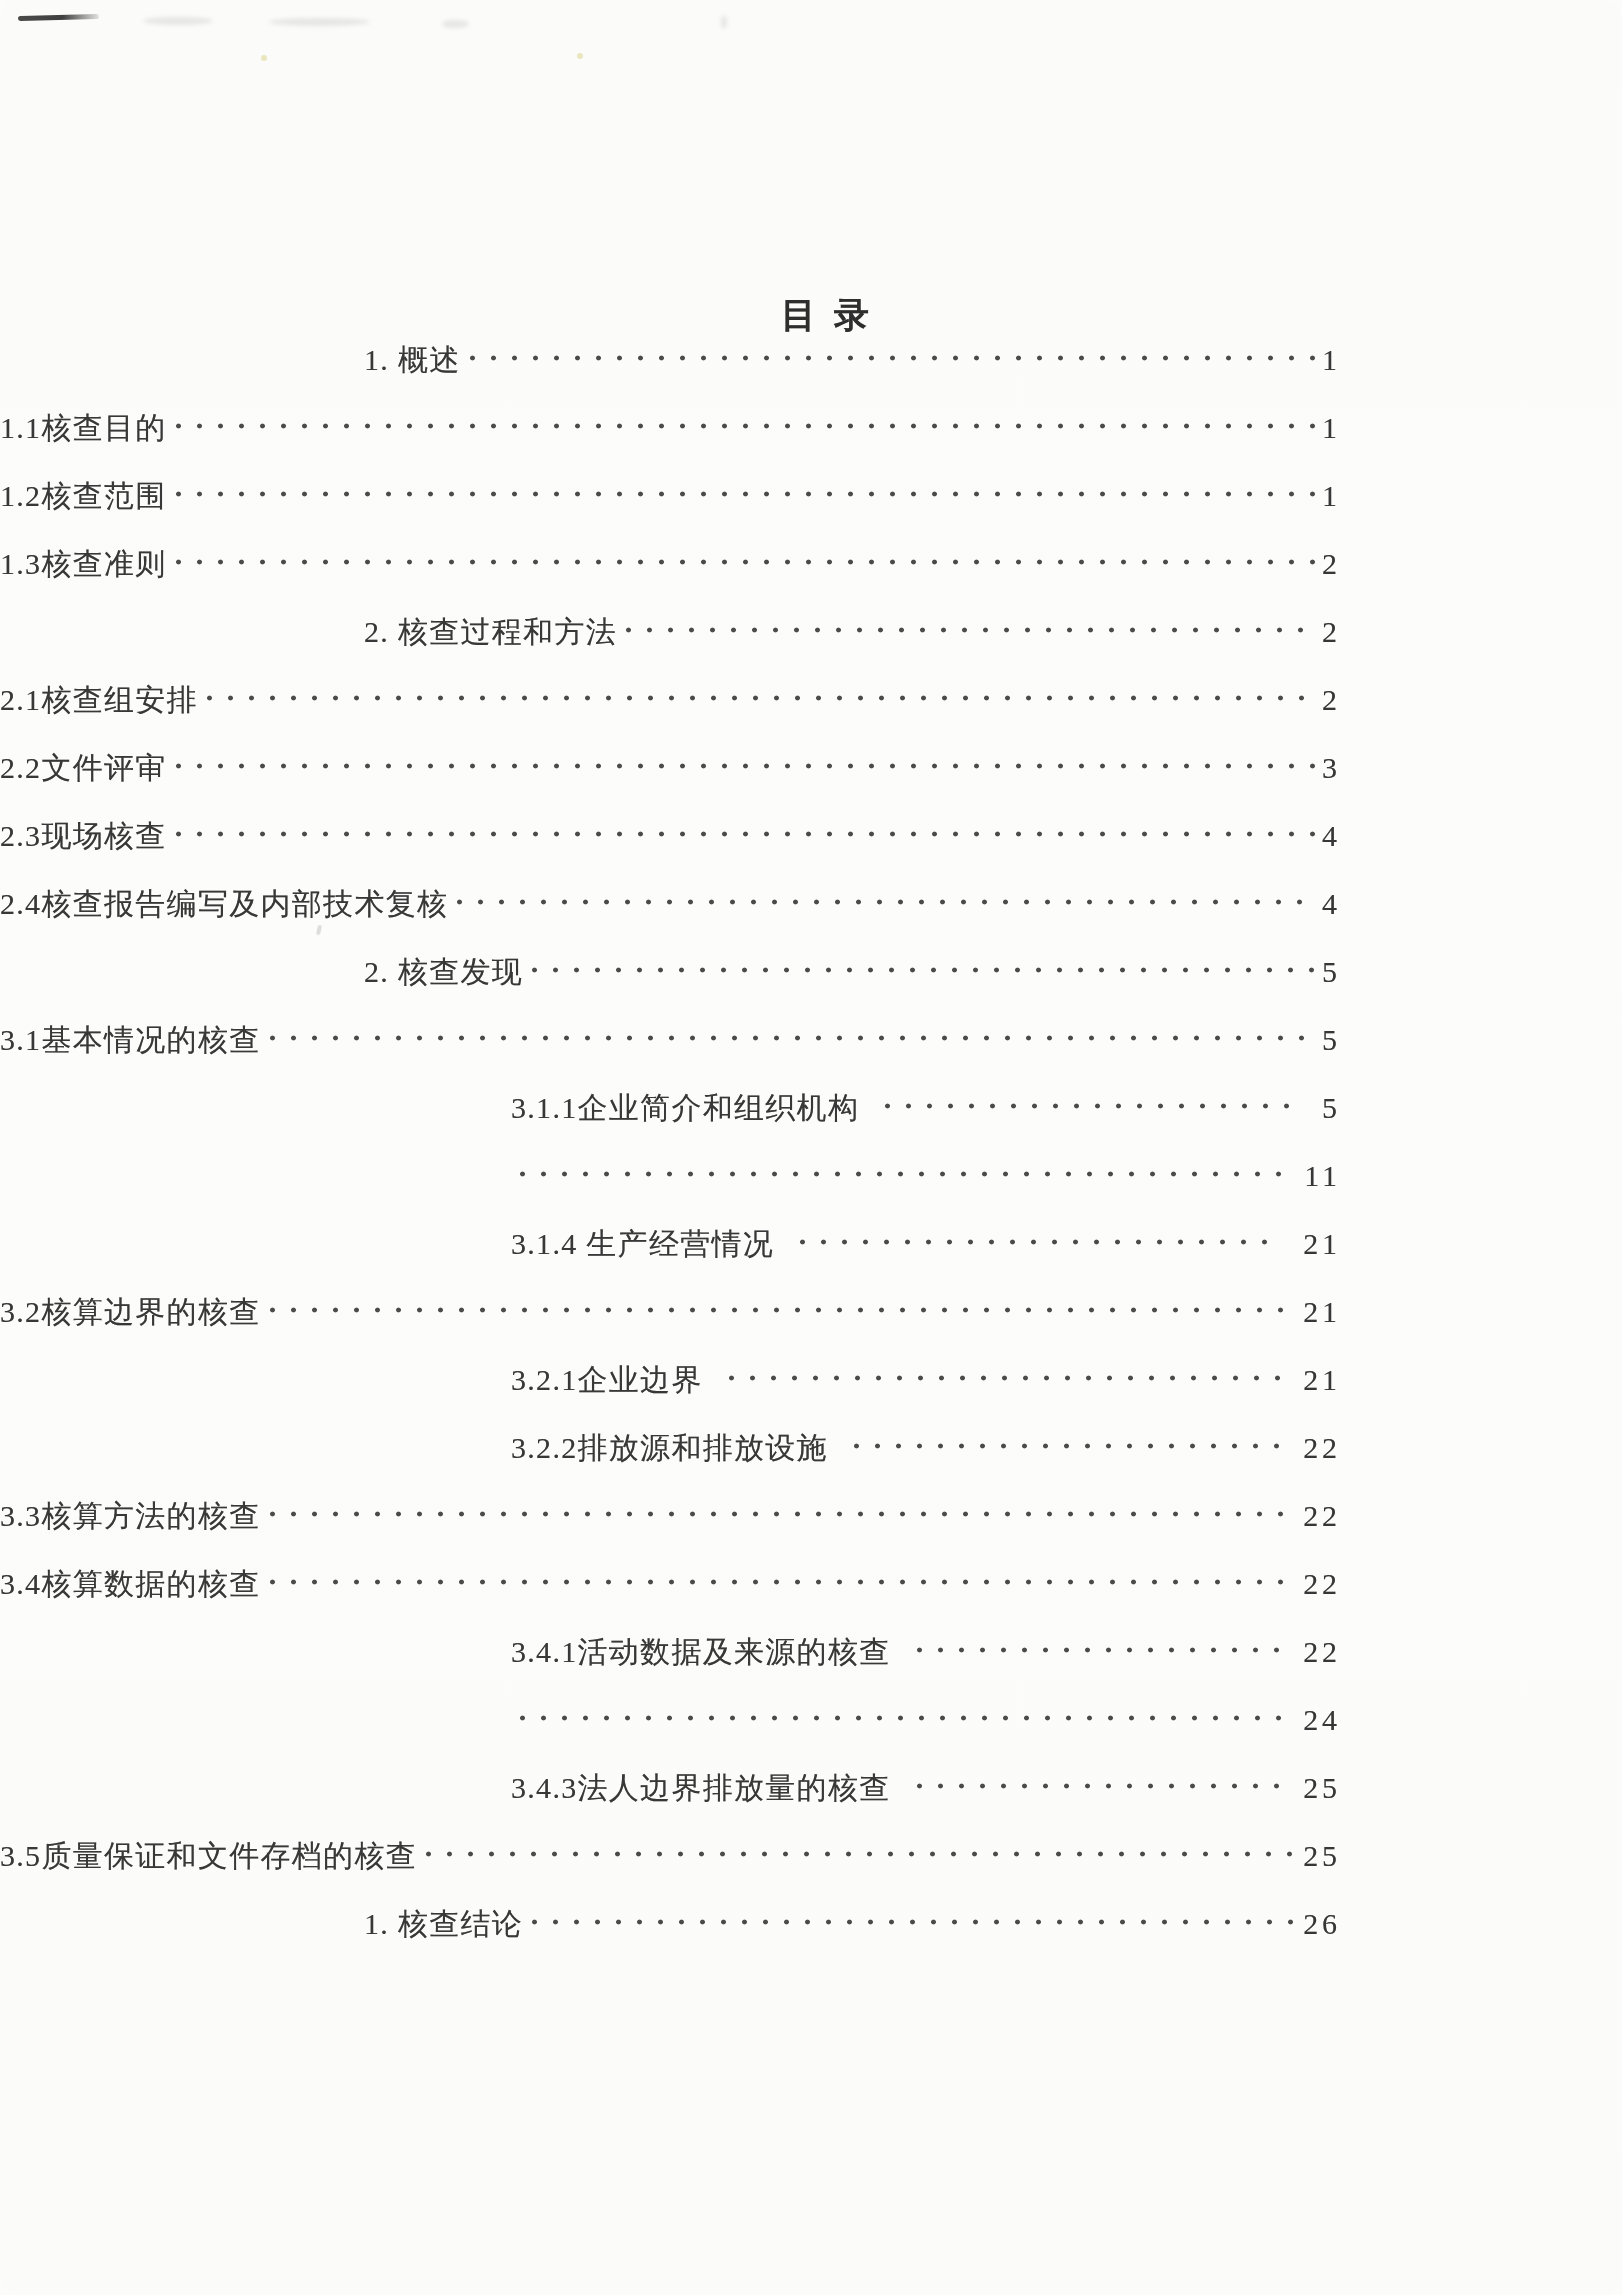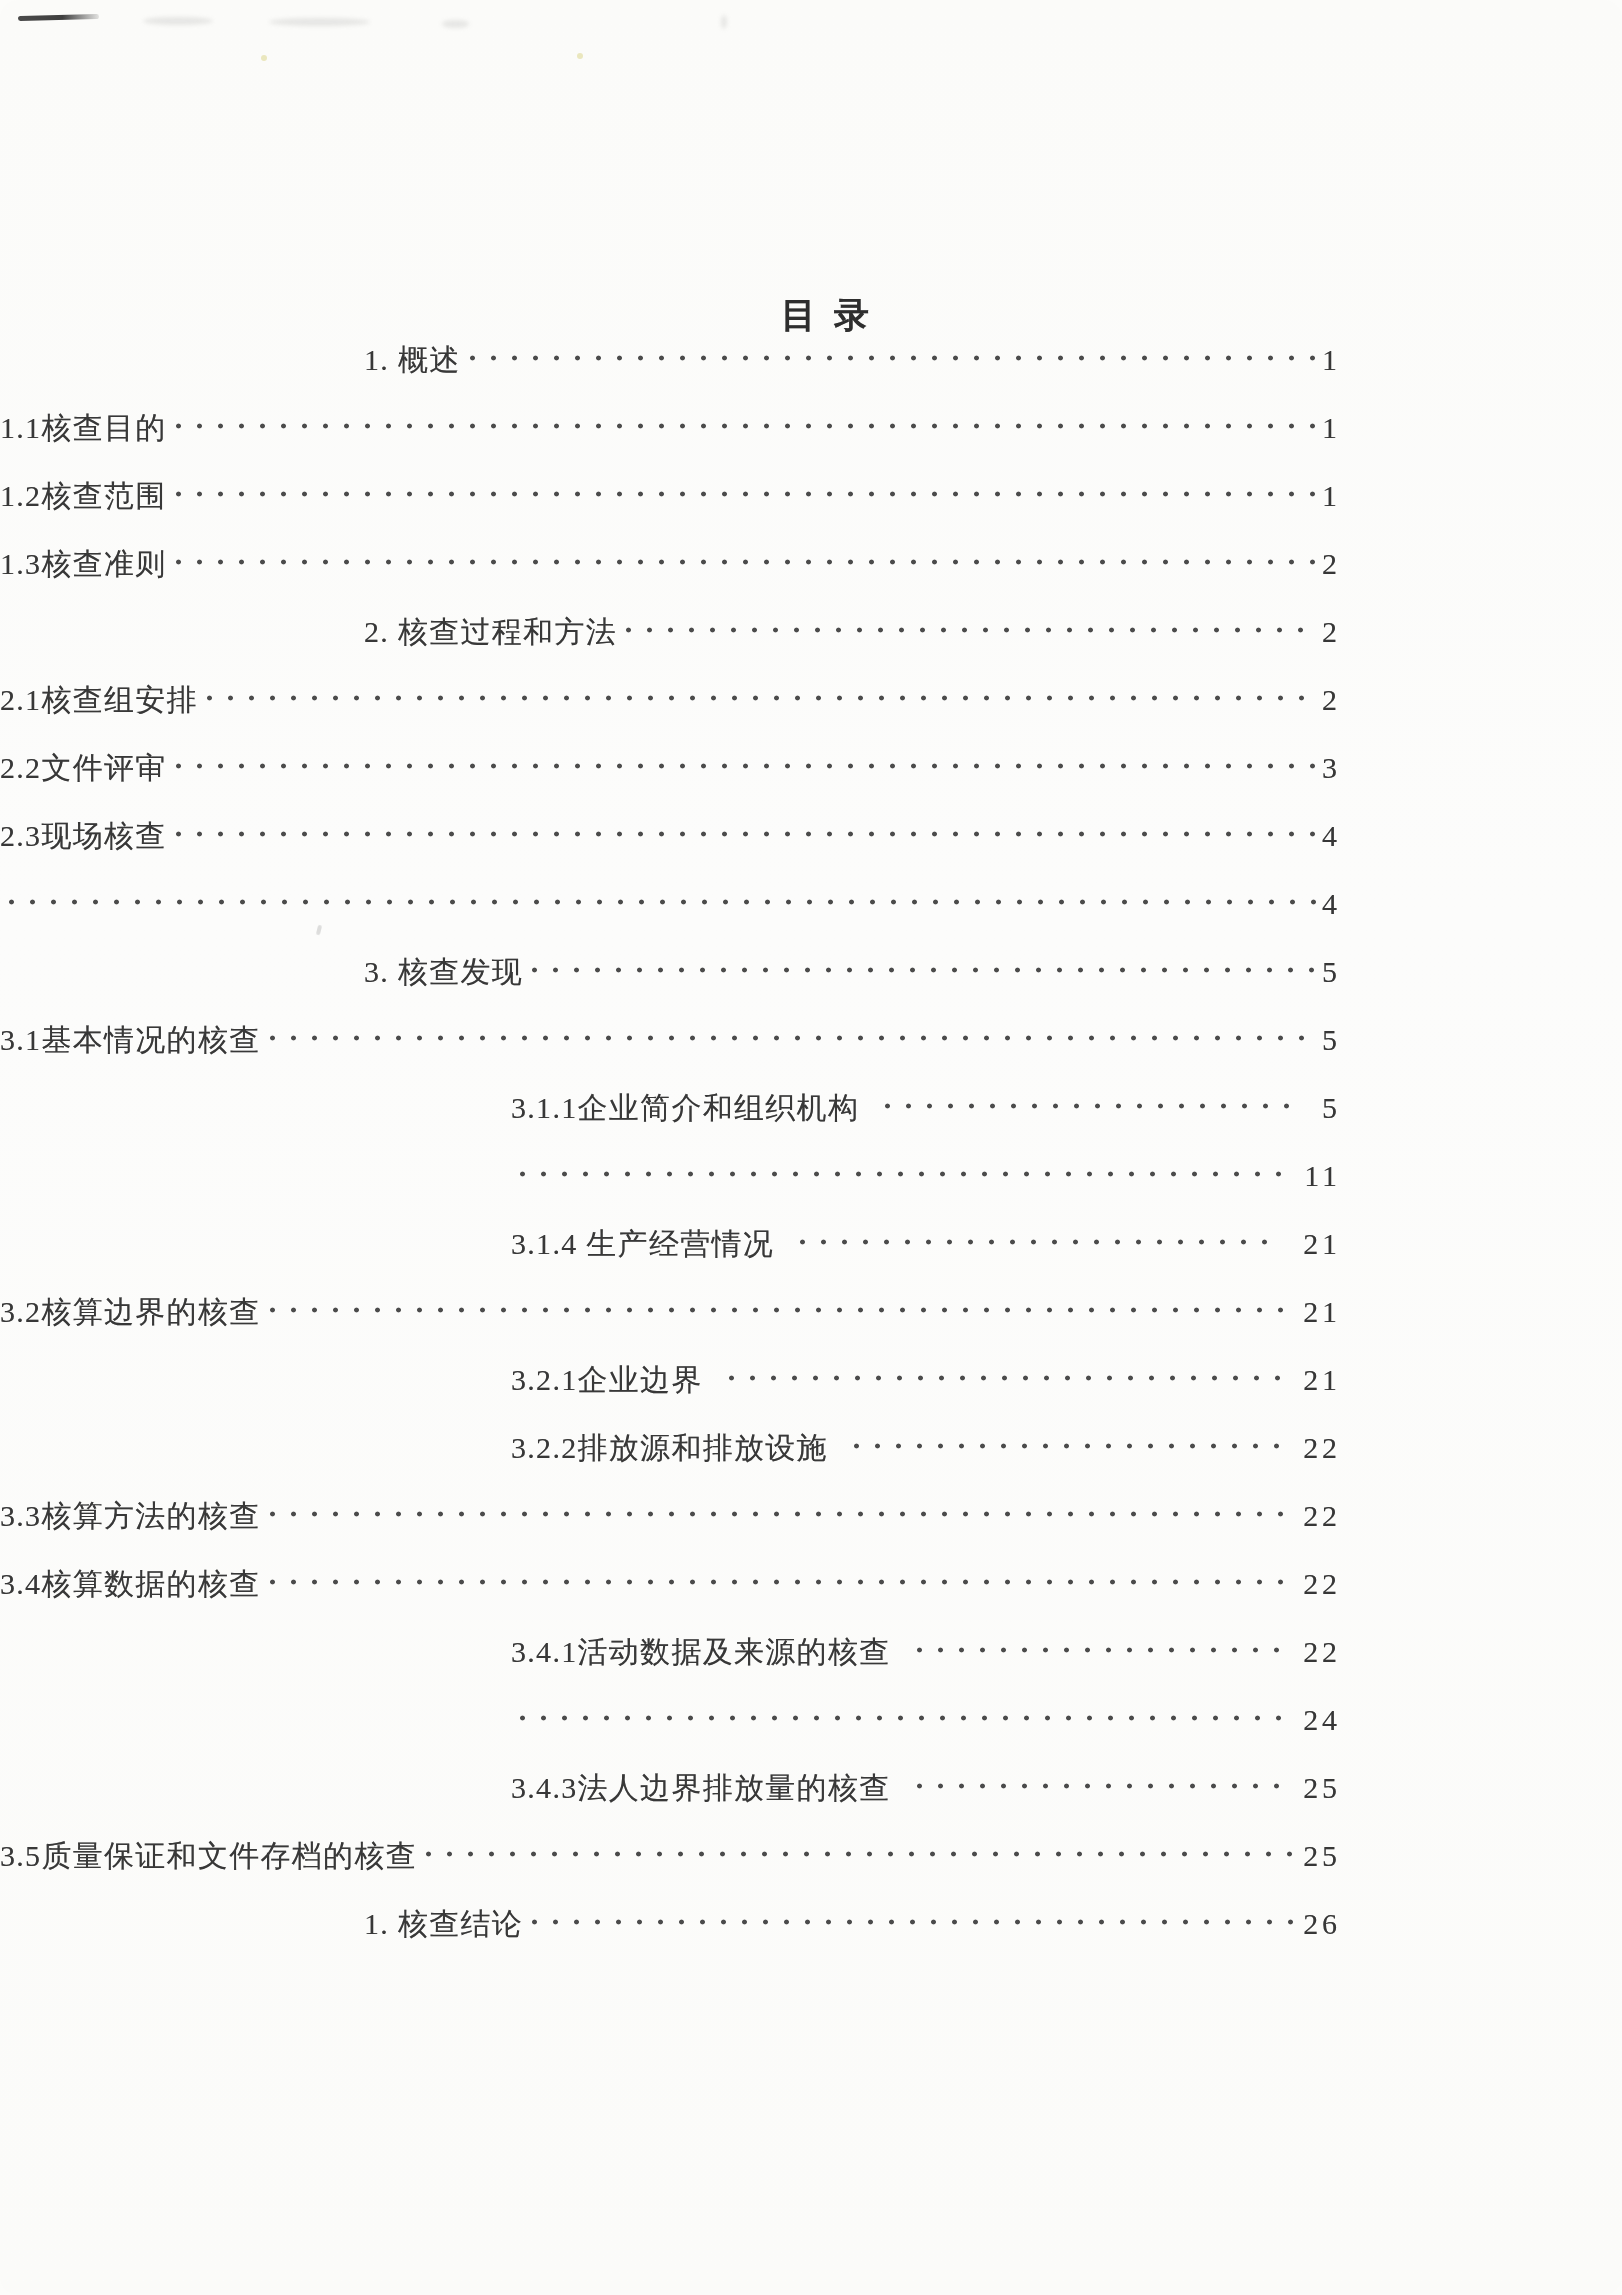--- a/index.html
+++ b/index.html
@@ -166,26 +166,27 @@
     <span class="toc-page">3</span>
   </div>
 
   <div class="toc-row level-2">
     <span class="toc-label">2.3现场核查</span>
     <span class="toc-dots"></span>
     <span class="toc-page">4</span>
   </div>
 
   <div class="toc-row level-2">
+    <span class="toc-label">2.4核查报告编写及内部技术复核</span>
     <span class="toc-dots"></span>
     <span class="toc-page">4</span>
   </div>
 
   <div class="toc-row level-1">
-    <span class="toc-label">3. 核查发现</span>
+    <span class="toc-label">2. 核查发现</span>
     <span class="toc-dots"></span>
     <span class="toc-page">5</span>
   </div>
 
   <div class="toc-row level-2">
     <span class="toc-label">3.1基本情况的核查</span>
     <span class="toc-dots"></span>
     <span class="toc-page">5</span>
   </div>
 

